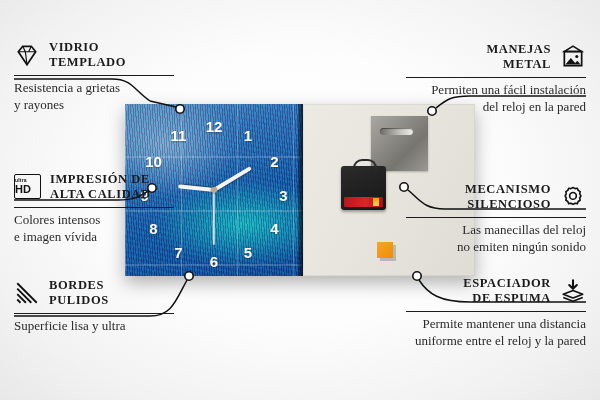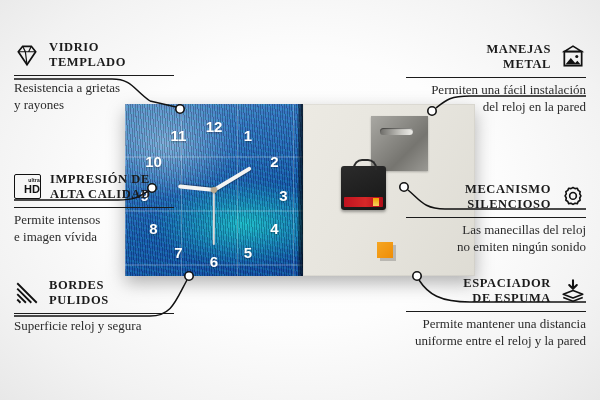--- a/index.html
+++ b/index.html
@@ -106,21 +106,21 @@
   .left .co-head{flex-direction:row;}
   .left .co-title{text-align:left;}
   .left .co-desc{text-align:left;}
   .right .co-head{flex-direction:row;justify-content:flex-end;}
   .right .co-title{text-align:right;}
   .right .co-desc{text-align:right;}
   .co-icon{flex:0 0 auto;width:26px;height:26px;color:#111;}
   .co-icon svg{display:block;width:100%;height:100%;}
   #icon-hd{
     border:1.6px solid #111;border-radius:2px;width:25px;height:23px;
-    display:flex;flex-direction:column;align-items:flex-end;justify-content:center;
+    display:flex;flex-direction:column;align-items:flex-start;justify-content:center;
     font-family:"Liberation Sans",sans-serif;line-height:1;
   }
   #icon-hd .u{font-size:5px;font-weight:700;letter-spacing:.2px;}
   #icon-hd .hd{font-size:11px;font-weight:700;margin-top:1px;}
   
   #wires{position:absolute;left:0;top:0;width:600px;height:400px;pointer-events:none;}
   .wire{fill:none;stroke:#111;stroke-width:1.5;}
   .dot{fill:#fff;stroke:#111;stroke-width:1.6;}
 </style>
 </head>
@@ -210,40 +210,40 @@
         <span class="u">ultra</span>
         <span class="hd">HD</span>
       </span>
       <span class="co-title">
         <span>IMPRESIÓN DE</span><br>
         <span>ALTA CALIDAD</span>
       </span>
     </div>
     <div class="co-rule"></div>
     <div class="co-desc">
-      <span>Permite intensos</span><br>
+      <span>Colores intensos</span><br>
       <span>e imagen vívida</span>
     </div>
   </div>
 
   <div class="callout left" style="left:14px;top:278px;width:160px;">
     <div class="co-head">
       <span class="co-icon">
         <svg viewBox="0 0 24 24">
             <path d="M3 3 L21 21 M3 8 L16 21 M3 13 L11 21 M3 18 L6 21" fill="none" stroke="currentColor" stroke-width="1.7"></path>
           </svg>
       </span>
       <span class="co-title">
         <span>BORDES</span><br>
         <span>PULIDOS</span>
       </span>
     </div>
     <div class="co-rule"></div>
     <div class="co-desc">
-      <span>Superficie reloj y segura</span>
+      <span>Superficie lisa y ultra</span>
     </div>
   </div>
 
   <div class="callout right" style="right:14px;top:42px;width:180px;">
     <div class="co-head">
       <span class="co-title">
         <span>MANEJAS</span><br>
         <span>METAL</span>
       </span>
       <span class="co-icon">

